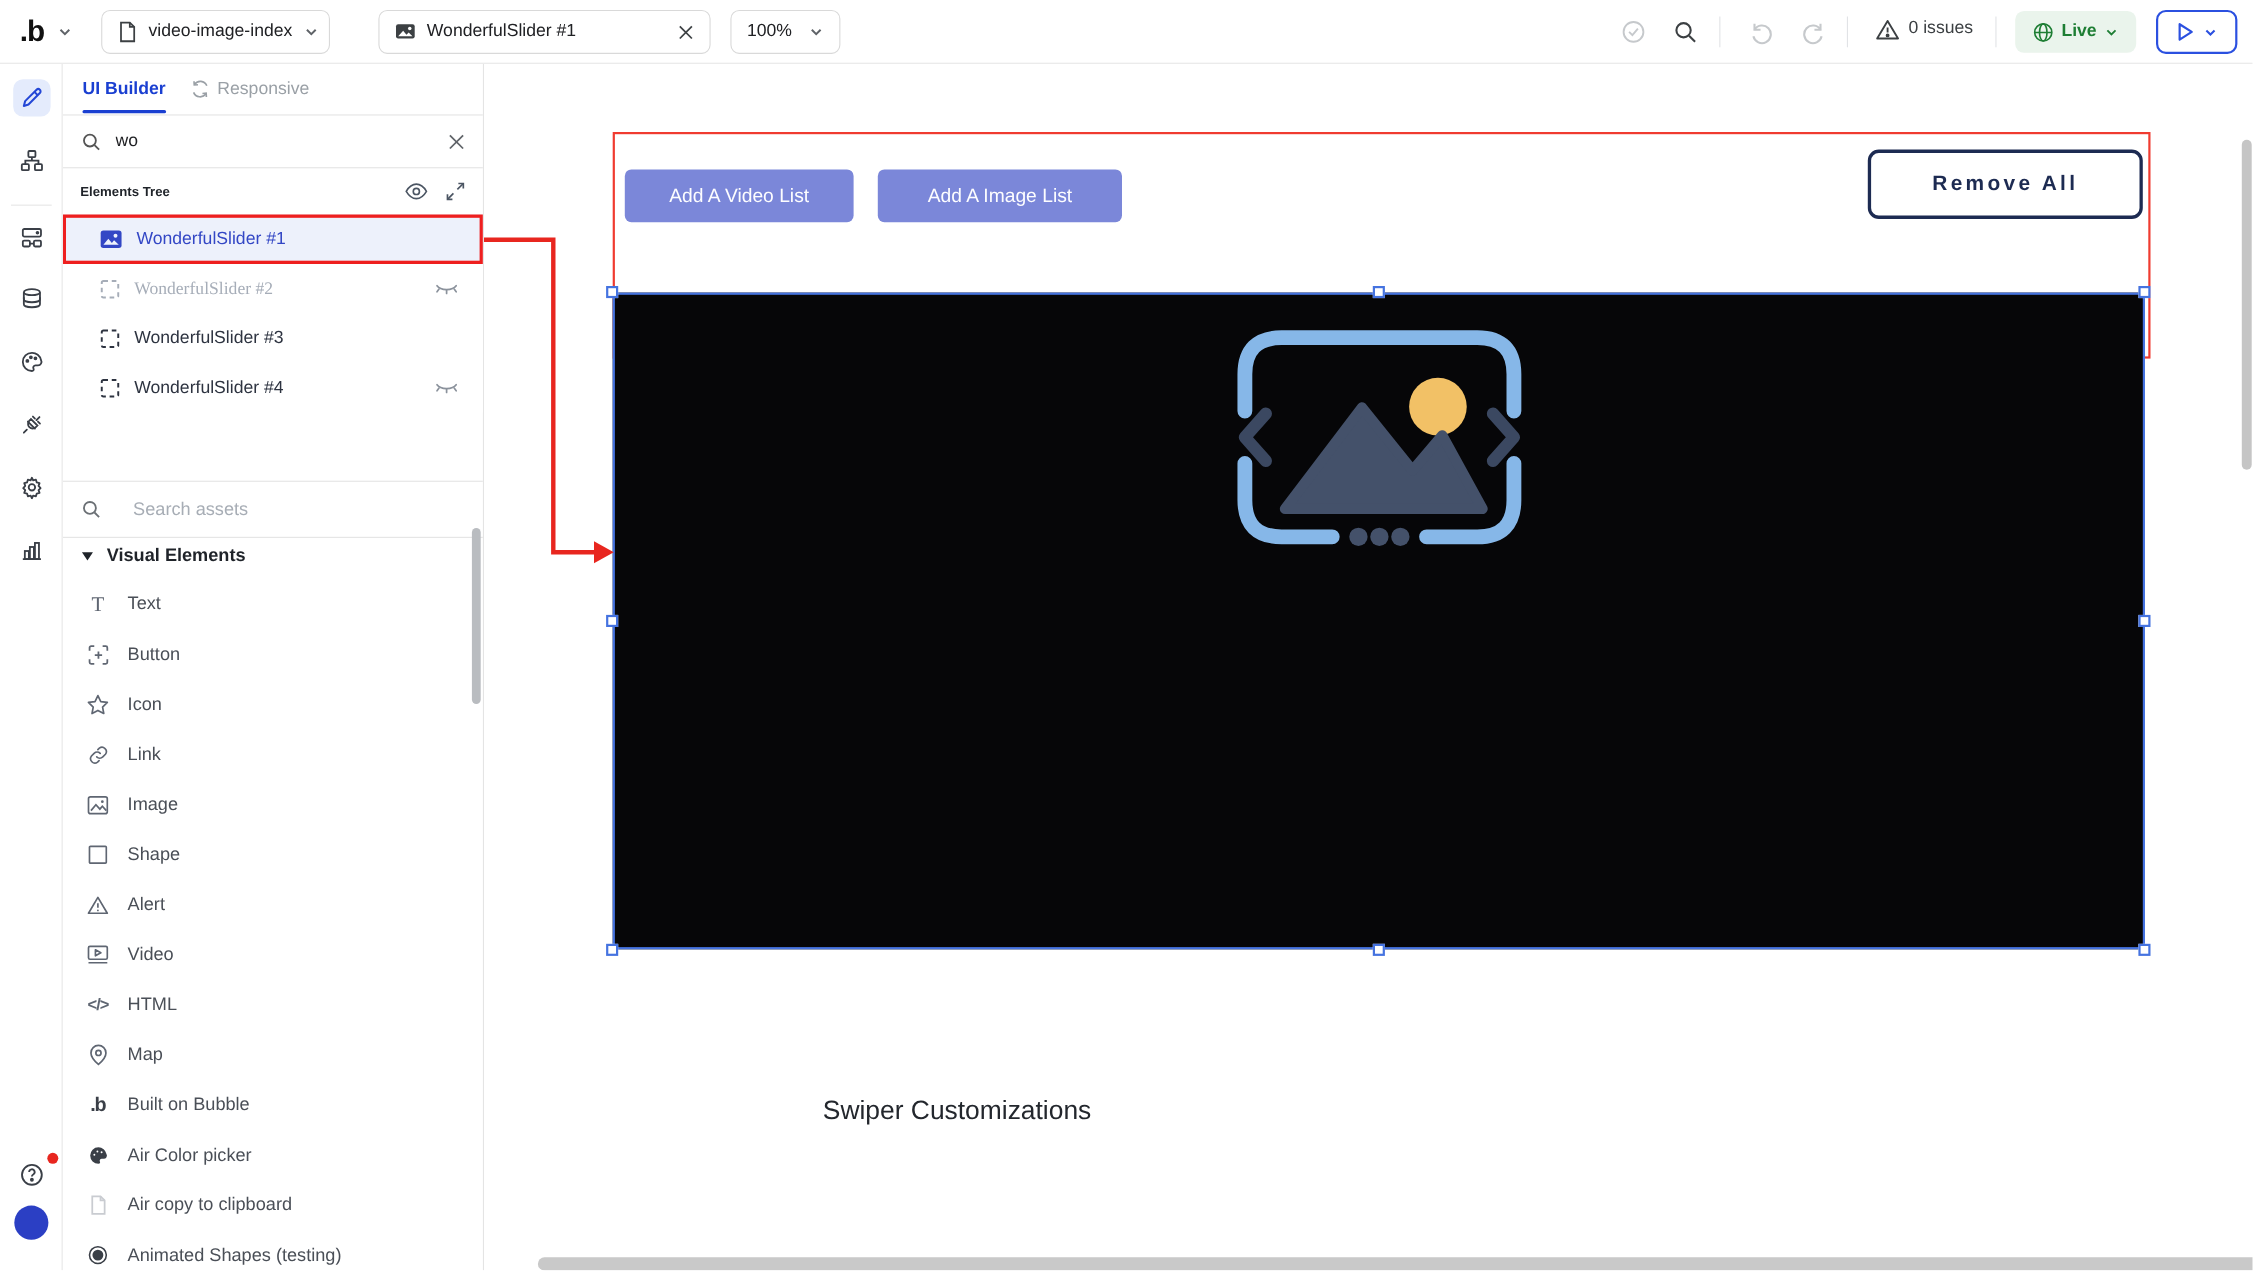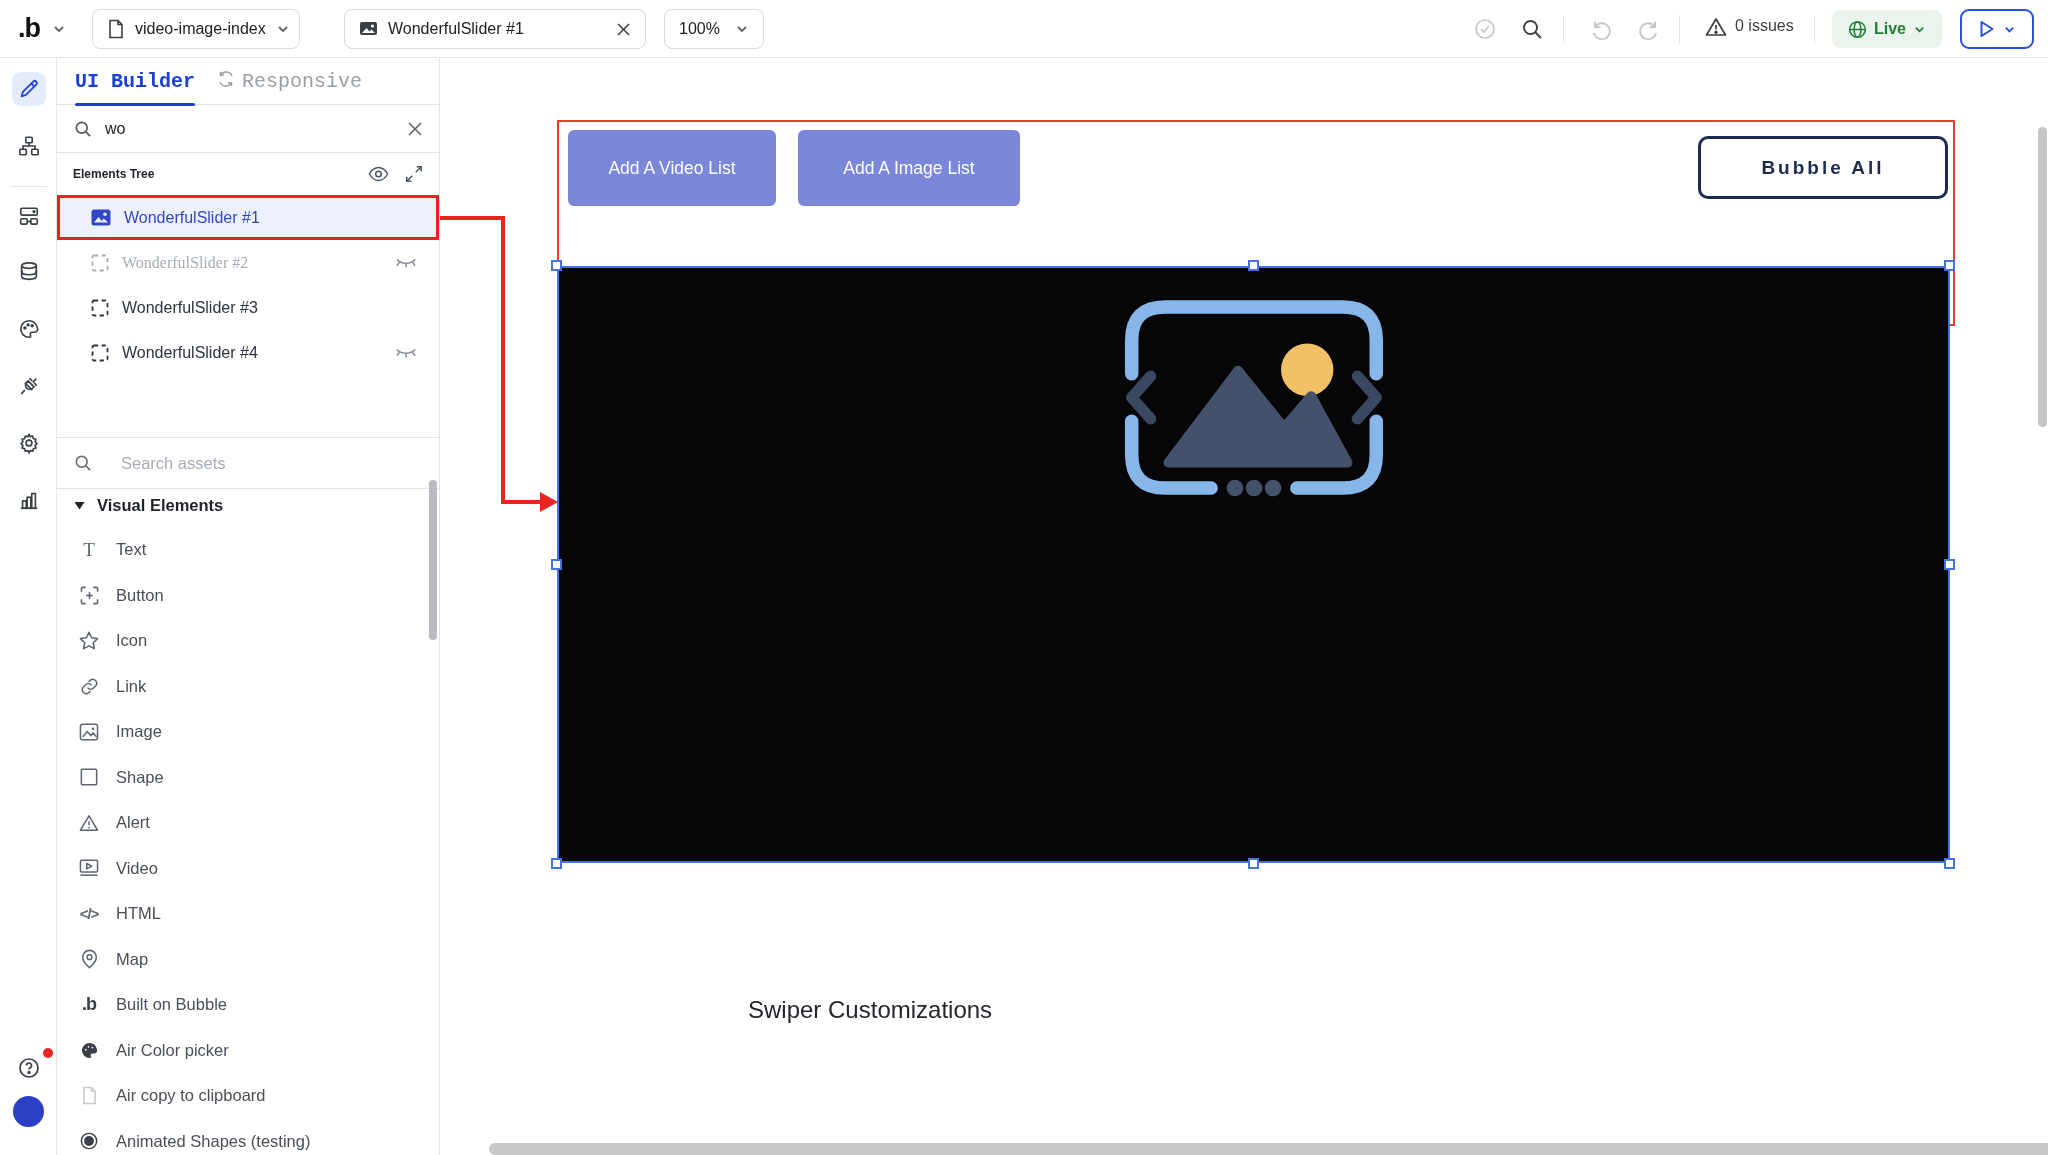--- a/index.html
+++ b/index.html
@@ -28,21 +28,21 @@
   .rail { position:absolute; left:0; top:58px; width:57px; height:1097px; background:#fff; border-right:1px solid #e7e7e7; z-index:25; }
   .rail-item { position:absolute; left:12px; width:34px; height:34px; border-radius:9px; display:flex; align-items:center; justify-content:center; color:#3a3f47; cursor:pointer; }
   .rail-item.active { background:#e4ebfc; color:#2447d6; }
   .rail-div { position:absolute; left:10px; width:37px; height:1px; background:#e5e5e5; }
   .avatar { position:absolute; left:13px; width:31px; height:31px; border-radius:50%; background:#2b3fc4; cursor:pointer; }
   .help-dot { position:absolute; left:31px; top:-3px; width:10px; height:10px; border-radius:50%; background:#e8261f; }
 
   
   .panel { position:absolute; left:57px; top:58px; width:383px; height:1097px; background:#fff; border-right:1px solid #e4e4e4; z-index:20; overflow:hidden; }
   .panel-tabs { position:absolute; left:0; top:0; width:100%; height:47px; border-bottom:1px solid #e4e4e4; display:flex; align-items:center; padding:0 18px; gap:22px; }
-  .ptab { font-size:20px; cursor:pointer; display:flex; align-items:flex-start; gap:7px;font-family:Liberation Mono, monospace; }
+  .ptab { font-size:16px; cursor:pointer; display:flex; align-items:center; gap:7px; }
   .ptab.active { color:#1a3fd1; font-weight:700; position:relative; }
   .ptab.active::after { content:""; position:absolute; left:0; right:0; bottom:-13px; height:3px; background:#1a3fd1; border-radius:2px; }
   .ptab.inactive { color:#9aa0a6; }
   .psearch { position:absolute; left:0; top:47px; width:100%; height:48px; border-bottom:1px solid #e4e4e4; display:flex; align-items:center; padding:0 16px; gap:12px; }
   .psearch input { flex:1; border:none; outline:none; font-size:16px; color:#202124; font-family:"Liberation Sans",sans-serif; }
   .tree-head { position:absolute; left:0; top:95px; width:100%; height:42px; display:flex; align-items:center; padding:0 16px; }
   .tree-head .t { font-size:12px; font-weight:700; color:#1f2329; flex:1; }
   .tree-head .ic { color:#4b5563; margin-left:16px; cursor:pointer; }
   .tree { position:absolute; left:0; top:137px; width:100%; }
   .trow { height:45px; display:flex; align-items:center; padding-left:34px; gap:13px; font-size:16px; color:#2d3340; cursor:pointer; background:#fff; }
@@ -55,21 +55,21 @@
   .assets-search input::placeholder { color:#a7adb5; }
   .vlist { position:absolute; left:0; top:425px; width:100%; height:672px; }
   .vhead { height:44px; display:flex; align-items:center; padding-left:17px; gap:12px; font-size:16.5px; font-weight:700; color:#1f2329; cursor:pointer; }
   .vrow { height:45.5px; display:flex; align-items:center; padding-left:20px; gap:15px; font-size:16.5px; color:#4a4f57; cursor:pointer; }
   .vrow .vic { width:24px; display:flex; justify-content:center; color:#5f6672; }
   .panel-scroll { position:absolute; right:2px; top:422px; width:8px; height:160px; border-radius:4px; background:#b9bcc0; }
 
   
   .canvas { position:absolute; left:440px; top:58px; width:1608px; height:1097px; background:#fff; }
   .red-group { position:absolute; left:117px; top:62px; width:1398px; height:206px; border:2px solid #f03b30; background:#fff; z-index:1; }
-  .btn-purple { position:absolute; top:8px; height:76px; background:#7b87d9; border:none; border-radius:6px; color:#fdfdff; font-size:17.5px; font-family:"Liberation Sans",sans-serif; cursor:pointer; }
+  .btn-purple { position:absolute; top:32px; height:48px; background:#7b87d9; border:none; border-radius:6px; color:#fdfdff; font-size:17.5px; font-family:"Liberation Sans",sans-serif; cursor:pointer; }
   .btn-remove { position:absolute; right:5px; top:14px; width:250px; height:63px; background:#fff; border:3px solid #1d2b52; border-radius:10px; color:#1d2b52; font-size:19px; font-weight:700; letter-spacing:3px; font-family:"Liberation Sans",sans-serif; cursor:pointer; }
   .chk-row { position:absolute; left:6px; top:152px; display:flex; align-items:center; gap:7px; }
   .chk-row input { width:18px; height:18px; accent-color:#fff; cursor:pointer; }
   .chk-row label { font-size:17.5px; color:#15181d; }
   .slider-box { position:absolute; left:117px; top:208px; width:1393px; height:597px; background:#060608; border:2px solid #4573e0; z-index:2; }
   .handle { position:absolute; width:11px; height:11px; background:#fff; border:2px solid #4573e0; z-index:3; }
   .slider-icon { position:absolute; left:calc(50% - 135px); top:26px; }
   .caption { position:absolute; left:308px; top:938px; font-size:24px; color:#23272d; }
   .arrow-svg { position:absolute; left:-10px; top:142px; z-index:4; pointer-events:none; }
 
@@ -517,21 +517,21 @@
       </div>
     </div>
     <div class="panel-scroll"></div>
   </div>
 
   <div class="canvas">
 
     <div class="red-group">
       <button class="btn-purple" style="left:9px; width:208px;">Add A Video List</button>
       <button class="btn-purple" style="left:239px; width:222px;">Add A Image List</button>
-      <button class="btn-remove">Bubble All</button>
+      <button class="btn-remove">Remove All</button>
       <div class="chk-row">
         <input type="checkbox" id="slidechk" style="">
         <label for="slidechk">Slide to first index when a new list added</label>
       </div>
     </div>
 
     <div class="slider-box">
       <div class="slider-icon">
         <svg width="270" height="207" viewBox="0 0 340 260" fill="none">
           <path d="M16 100 V58 Q16 16 58 16 H282 Q324 16 324 58 V100" stroke="#86b7e8" stroke-width="17" stroke-linecap="round"></path>

